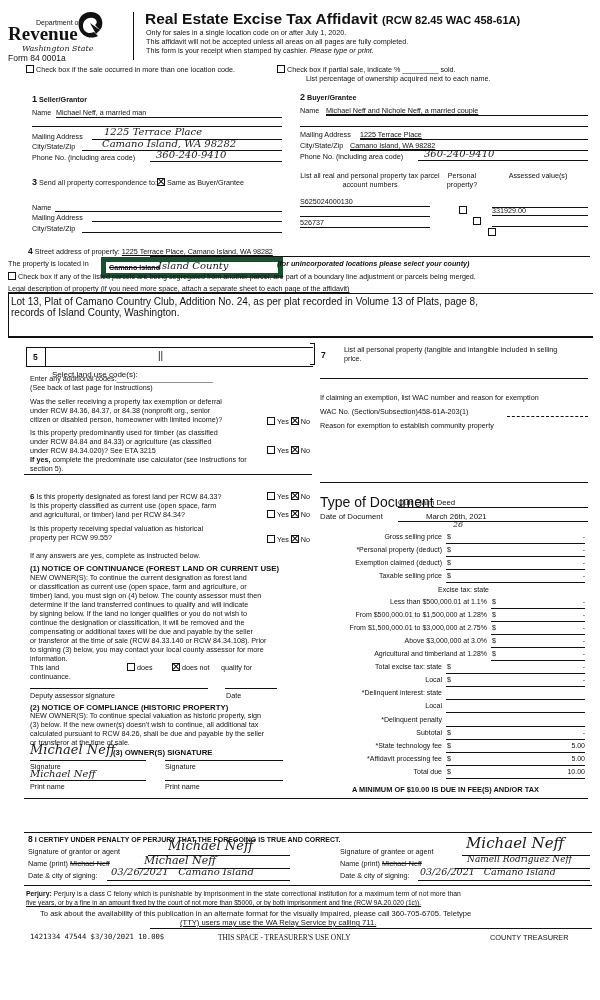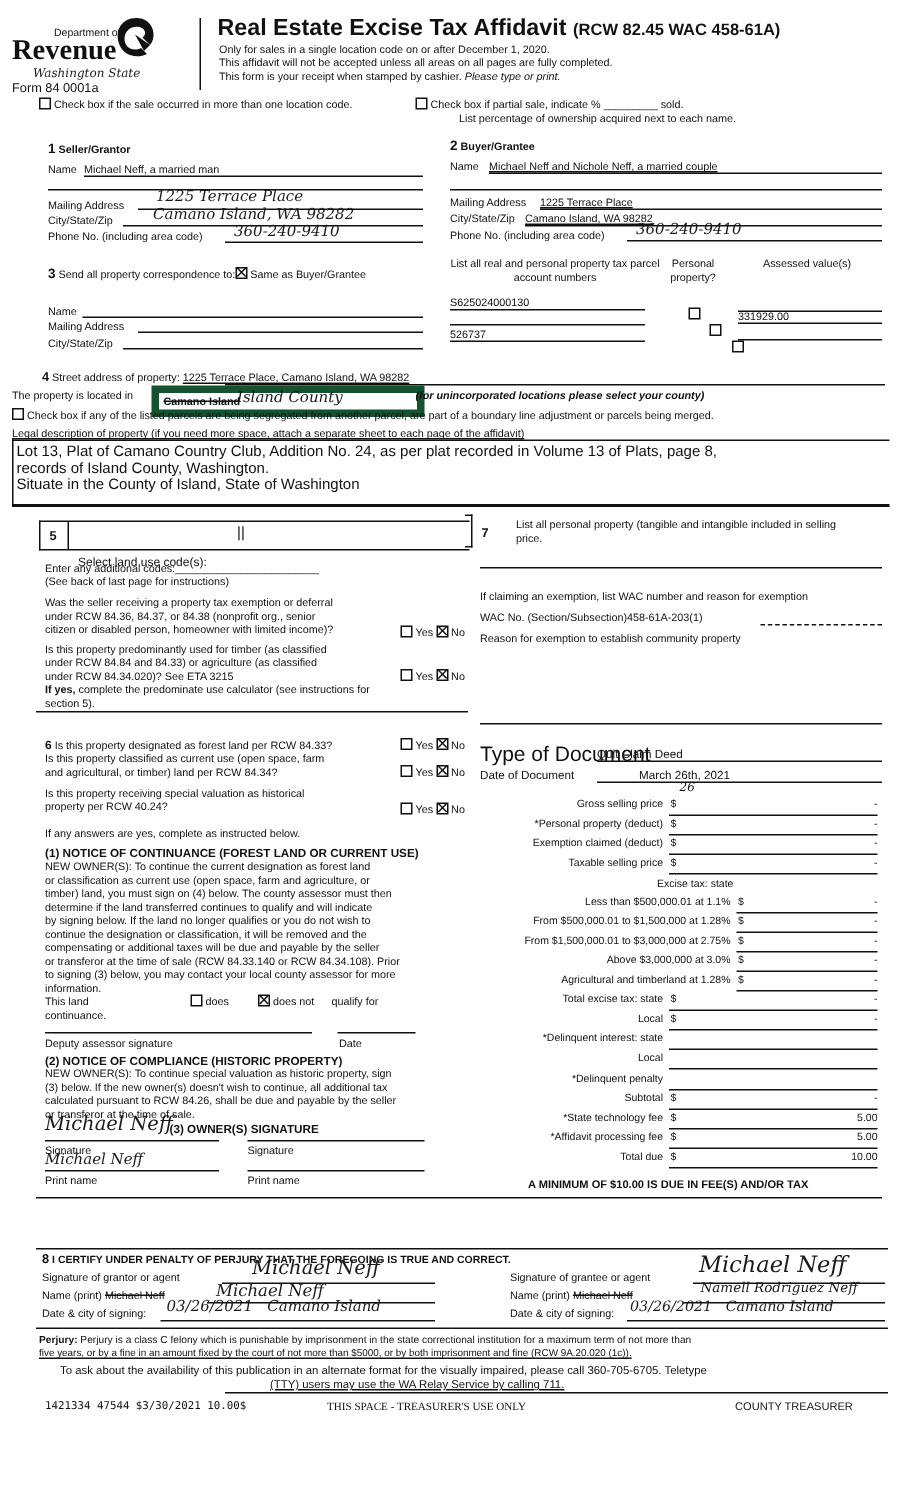--- a/index.html
+++ b/index.html
@@ -38,21 +38,21 @@
     <path d="M14 13 L24 20 L20 24 Z" fill="#111"></path>
   </svg>
 </div>
 <div class="abs t" style="left:8px;top:54px;font-size:8.5px;">Form 84 0001a</div>
 <div class="vline" style="left:133px;top:12px;height:48px;"></div>
 
 <div class="abs" style="left:145px;top:10px;white-space:nowrap;">
   <span style="font-weight:bold;font-size:15.5px;">Real Estate Excise Tax Affidavit</span>
   <span style="font-weight:bold;font-size:11px;">(RCW 82.45 WAC 458-61A)</span>
 </div>
-<div class="abs t" style="left:146px;top:28px;">Only for sales in a single location code on or after December 1, 2020.</div>
+<div class="abs t" style="left:146px;top:28px;">Only for sales in a single location code on or after July 1, 2020.</div>
 <div class="abs t" style="left:146px;top:37px;">This affidavit will not be accepted unless all areas on all pages are fully completed.</div>
 <div class="abs t" style="left:146px;top:46px;">
   <span>This form is your receipt when stamped by cashier.</span>
   <i>Please type or print.</i>
 </div>
 
 <div class="abs t" style="left:26px;top:65px;">
   <span class="cb"></span><span>Check box if the sale occurred in more than one location code.</span>
 </div>
 <div class="abs t" style="left:277px;top:65px;">
@@ -135,21 +135,20 @@
   <span class="hw" style="position:absolute;left:52px;top:-2px;font-size:10px;">Island County</span>
 </div>
 <div class="abs t" style="left:277px;top:259px;font-style:italic;font-weight:bold;">(for unincorporated locations please select your county)</div>
 <div class="abs t" style="left:8px;top:272px;">
   <span class="cb"></span><span>Check box if any of the listed parcels are being segregated from another parcel, are part of a boundary line adjustment or parcels being merged.</span>
 </div>
 <div class="abs t" style="left:8px;top:284px;text-decoration:underline;">Legal description of property (if you need more space, attach a separate sheet to each page of the affidavit)</div>
 <div class="abs" style="left:8px;top:293px;width:584px;height:42px;border:1px solid #111;border-right:none;border-top:1.5px solid #111;border-bottom:2px solid #111;">
   <div class="legal" style="position:absolute;left:2px;top:2px;">Lot 13, Plat of Camano Country Club, Addition No. 24, as per plat recorded in Volume 13 of Plats, page 8,</div>
   <div class="legal" style="position:absolute;left:2px;top:13px;">records of Island County, Washington.</div>
-  <div class="legal" style="position:absolute;left:2px;top:24px;">Situate in the County of Island, State of Washington</div>
 </div>
 
 
 <div class="abs" style="left:26px;top:347px;width:286px;height:18px;border:1px solid #111;border-right:none;">
   <span class="tb" style="position:absolute;left:6px;top:4px;font-size:8.5px;">5</span>
   <div class="vline" style="left:18px;top:0;height:18px;"></div>
   <span class="t" style="position:absolute;left:25px;top:22px;font-size:8px;">Select land use code(s):</span>
   <span class="t" style="position:absolute;left:131px;top:3px;font-size:10px;">||</span>
 </div>
 <div class="abs t" style="left:30px;top:374px;">Enter any additional codes:________________________</div>
@@ -168,21 +167,21 @@
 <div class="abs t" style="left:30px;top:464px;">section 5).</div>
 <div class="hline" style="left:24px;top:474px;width:288px;"></div>
 
 
 <div class="abs t" style="left:30px;top:492px;"><b style="font-size:8px;">6</b> <span>Is this property designated as forest land per RCW 84.33?</span></div>
 <div class="abs t" style="left:267px;top:492px;"><span class="cb"></span><span>Yes</span> <span class="cb x"></span><span>No</span></div>
 <div class="abs t" style="left:30px;top:501px;">Is this property classified as current use (open space, farm</div>
 <div class="abs t" style="left:30px;top:510px;">and agricultural, or timber) land per RCW 84.34?</div>
 <div class="abs t" style="left:267px;top:510px;"><span class="cb"></span><span>Yes</span> <span class="cb x"></span><span>No</span></div>
 <div class="abs t" style="left:30px;top:524px;">Is this property receiving special valuation as historical</div>
-<div class="abs t" style="left:30px;top:533px;">property per RCW 40.24?</div>
+<div class="abs t" style="left:30px;top:533px;">property per RCW 99.55?</div>
 <div class="abs t" style="left:267px;top:535px;"><span class="cb"></span><span>Yes</span> <span class="cb x"></span><span>No</span></div>
 <div class="abs t" style="left:30px;top:551px;">If any answers are yes, complete as instructed below.</div>
 
 <div class="abs t tb" style="left:30px;top:564px;font-size:7.8px;">(1) NOTICE OF CONTINUANCE (FOREST LAND OR CURRENT USE)</div>
 <div class="abs" style="left:30px;top:573px;">
   <div class="t">NEW OWNER(S): To continue the current designation as forest land</div>
   <div class="t">or classification as current use (open space, farm and agriculture, or</div>
   <div class="t">timber) land, you must sign on (4) below. The county assessor must then</div>
   <div class="t">determine if the land transferred continues to qualify and will indicate</div>
   <div class="t">by signing below. If the land no longer qualifies or you do not wish to</div>

